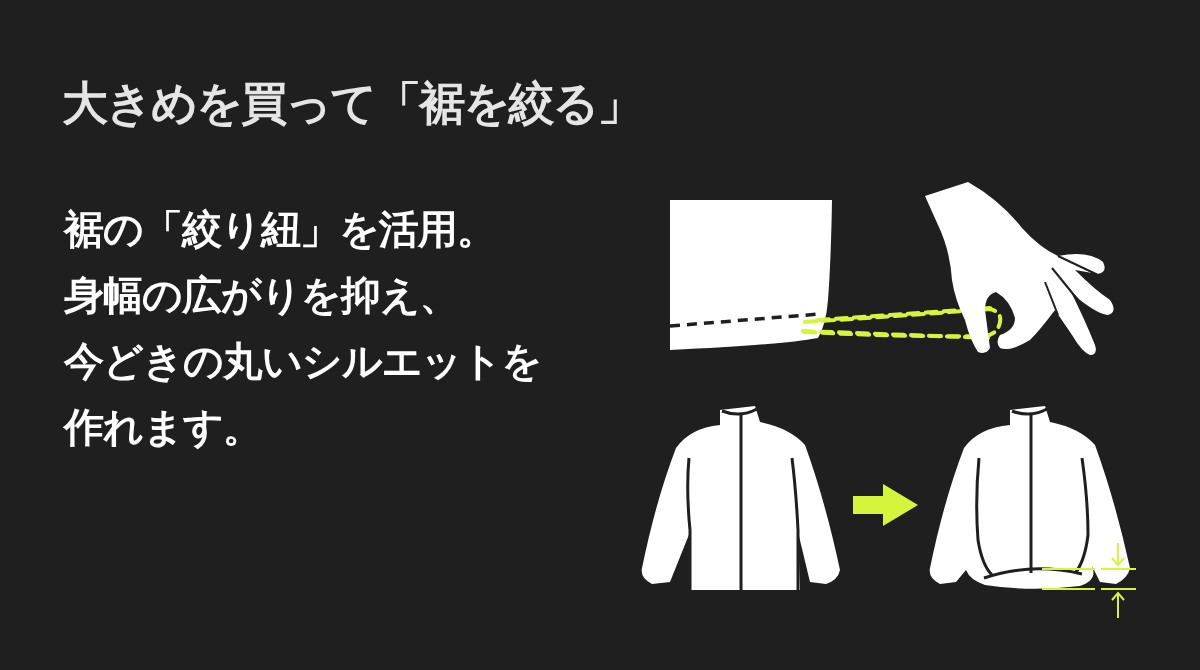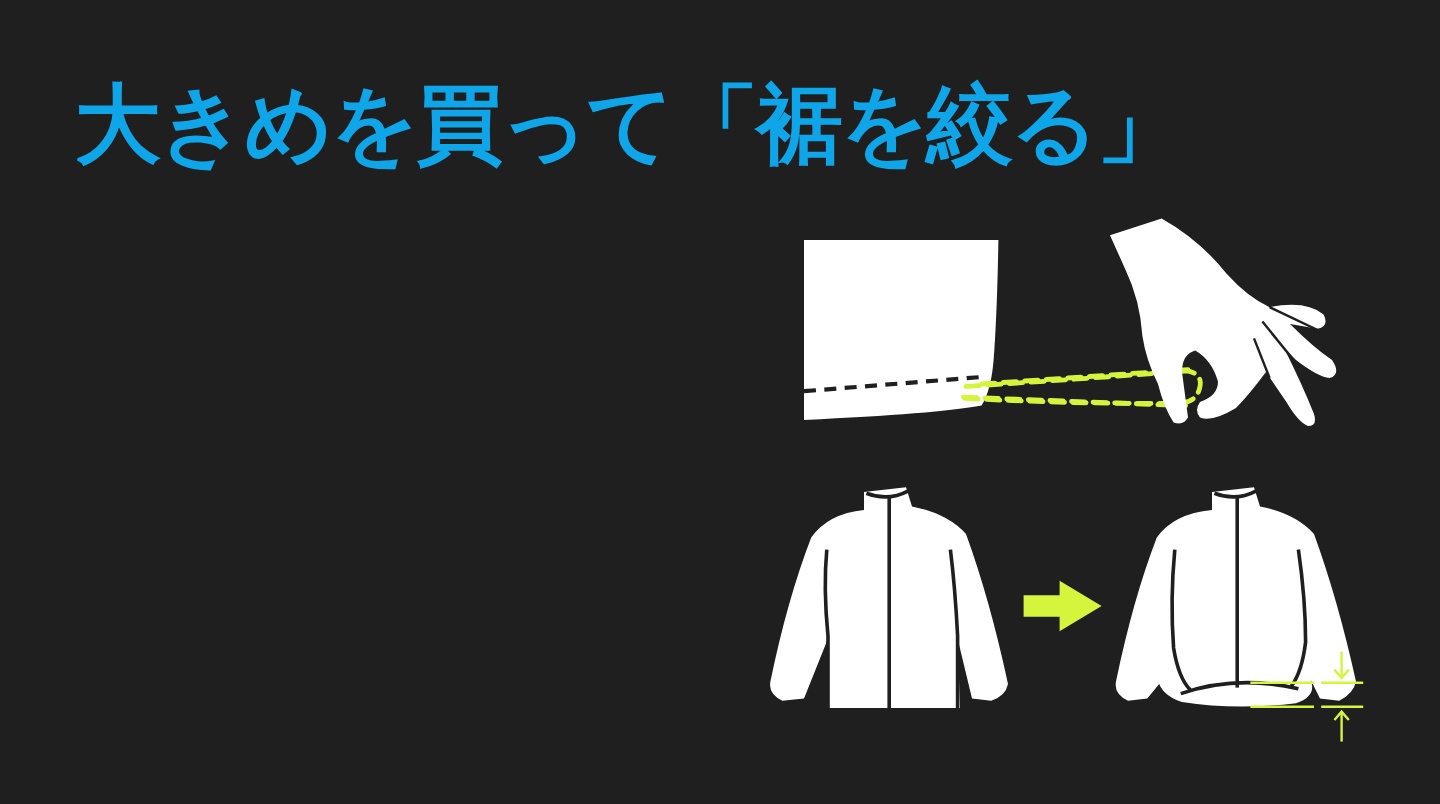--- a/index.html
+++ b/index.html
@@ -18,26 +18,26 @@
     }
     .slide {
       position: absolute;
       inset: 0;
       background: #1f1f1f;
     }
     .title {
       position: absolute;
       left: 62px;
       top: 62px;
-      font-size: 72px;
+      font-size: 46px;
       font-weight: bold;
       letter-spacing: -2px;
       line-height: 82px;
       white-space: nowrap;
-      color: #0ea5e9;
+      color: #e5e5e5;
       text-align: right;
     }
     .body-text {
       position: absolute;
       left: 64px;
       top: 196px;
       font-size: 40px;
       font-weight: bold;
       line-height: 66px;
       letter-spacing: -1px;
@@ -53,20 +53,26 @@
       top: 0;
     }
   </style>
 </head>
 <body>
 
 <div class="slide">
 
   <div class="title">大きめを買って「裾を絞る」</div>
 
+  <div class="body-text">
+    <span class="line">裾の「絞り紐」を活用。</span>
+    <span class="line">身幅の広がりを抑え、</span>
+    <span class="line">今どきの丸いシルエットを</span>
+    <span class="line">作れます。</span>
+  </div>
 
   <svg width="1200" height="670" viewBox="0 0 1200 670">
 
     <g>
 
       <path d="M670 200 L832 200 Q831 260 828 300 Q826 325 818 338 Q780 345 670 350 Z" fill="#ffffff"></path>
 
       <path d="M670 326 L820 314" stroke="#1f1f1f" stroke-width="3.5" stroke-dasharray="10 7" fill="none"></path>
 
       <path d="M805 322 Q900 316 990 309 Q1002 312 1000 322 Q998 334 985 336 Q900 337 805 332 Q800 331 804 332" stroke="#d4f53c" stroke-width="4" stroke-dasharray="11 7" fill="none" stroke-linecap="round"></path>

